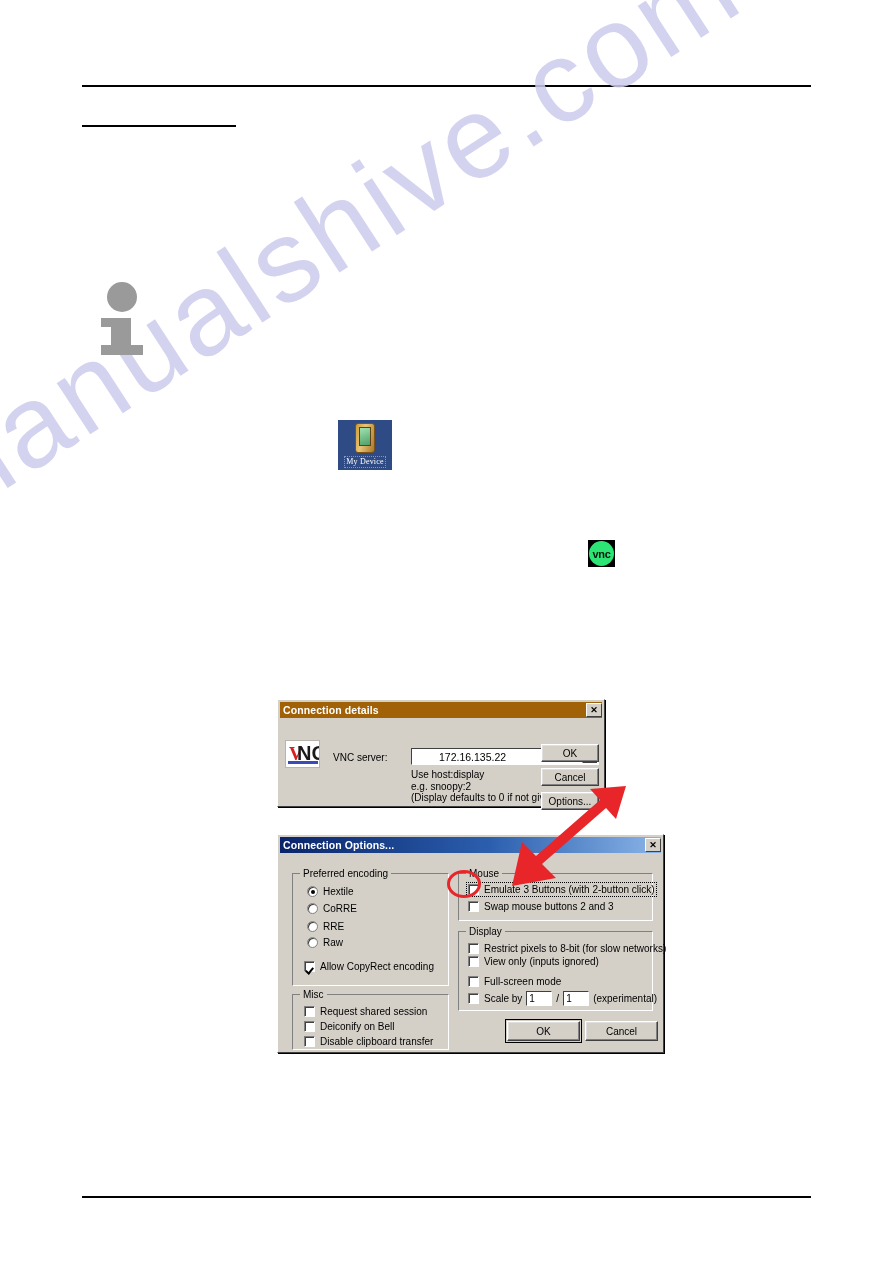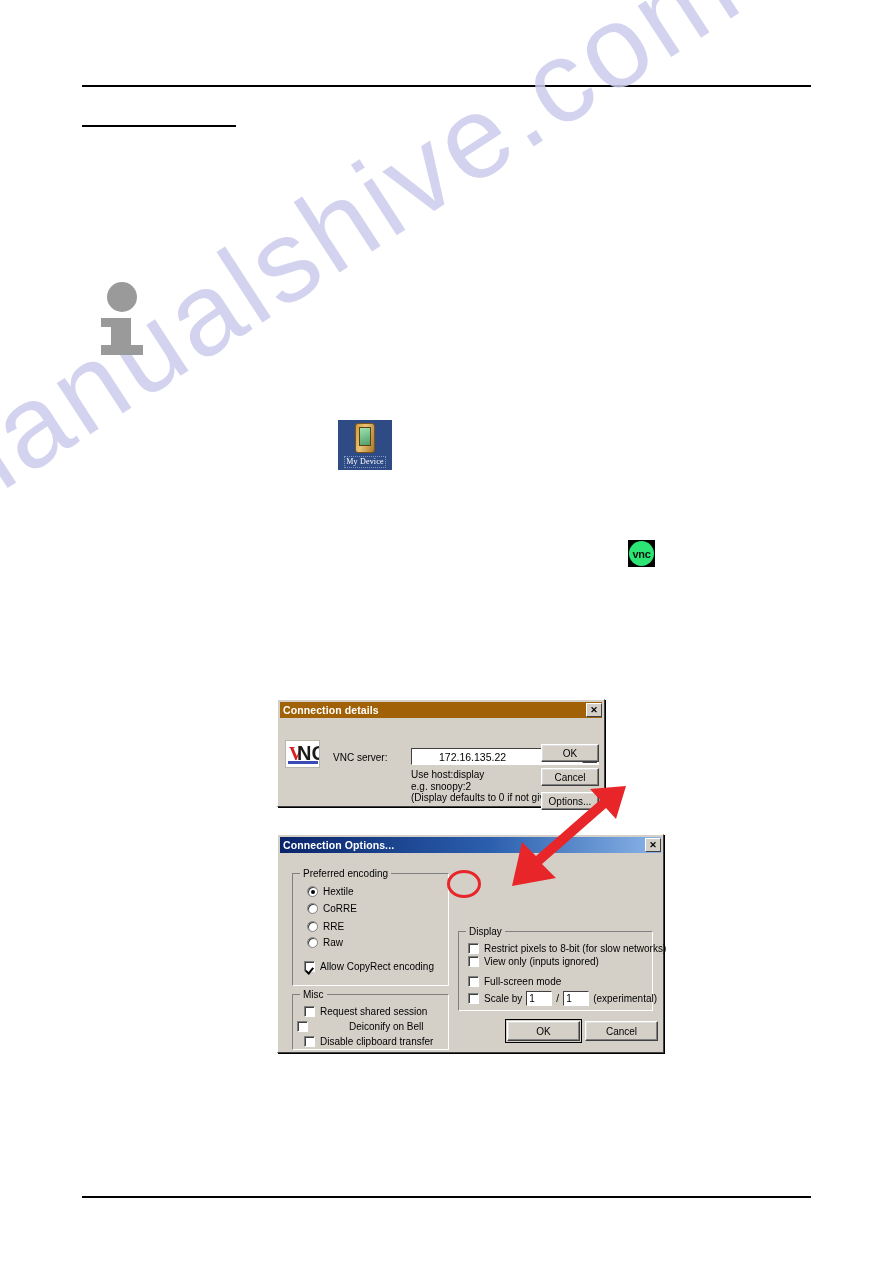--- a/index.html
+++ b/index.html
@@ -128,21 +128,20 @@
 
   
   .vnc-tray {
     position: absolute;
     left: 588px; top: 540px;
     width: 27px; height: 27px;
     background: #000000;
     display: flex;
     align-items: center;
     justify-content: center;
-    margin-left: 40px;
   }
   .vnc-tray .circle {
     width: 25px; height: 25px;
     border-radius: 50%;
     background: #2ce575;
     display: flex;
     align-items: center;
     justify-content: center;
     font-size: 11px;
     font-weight: 700;
@@ -497,30 +496,42 @@
       </div>
     </div>
 
     <div class="group" style="left:14px; top:141px; width:157px; height:56px;">
       <span class="gcap">Misc</span>
 
       <div class="check-row" style="left:11px; top:11px;">
         <span class="chk"></span>
         <span>Request shared session</span>
       </div>
-      <div class="check-row" style="left:4px; top:26px;gap:36px;">
+      <div class="check-row" style="left:11px; top:26px;">
         <span class="chk"></span>
         <span>Deiconify on Bell</span>
       </div>
       <div class="check-row" style="left:11px; top:41px;">
         <span class="chk"></span>
         <span>Disable clipboard transfer</span>
       </div>
     </div>
 
+    <div class="group" style="left:180px; top:20px; width:195px; height:48px;">
+      <span class="gcap">Mouse</span>
+
+      <div class="check-row focus-dotted" style="left:9px; top:10px;">
+        <span class="chk"></span>
+        <span>Emulate 3 Buttons (with 2-button click)</span>
+      </div>
+      <div class="check-row" style="left:9px; top:27px;">
+        <span class="chk"></span>
+        <span>Swap mouse buttons 2 and 3</span>
+      </div>
+    </div>
 
     <div class="group" style="left:180px; top:78px; width:195px; height:80px;">
       <span class="gcap">Display</span>
 
       <div class="check-row" style="left:9px; top:11px;">
         <span class="chk"></span>
         <span>Restrict pixels to 8-bit (for slow networks)</span>
       </div>
       <div class="check-row" style="left:9px; top:24px;">
         <span class="chk"></span>

